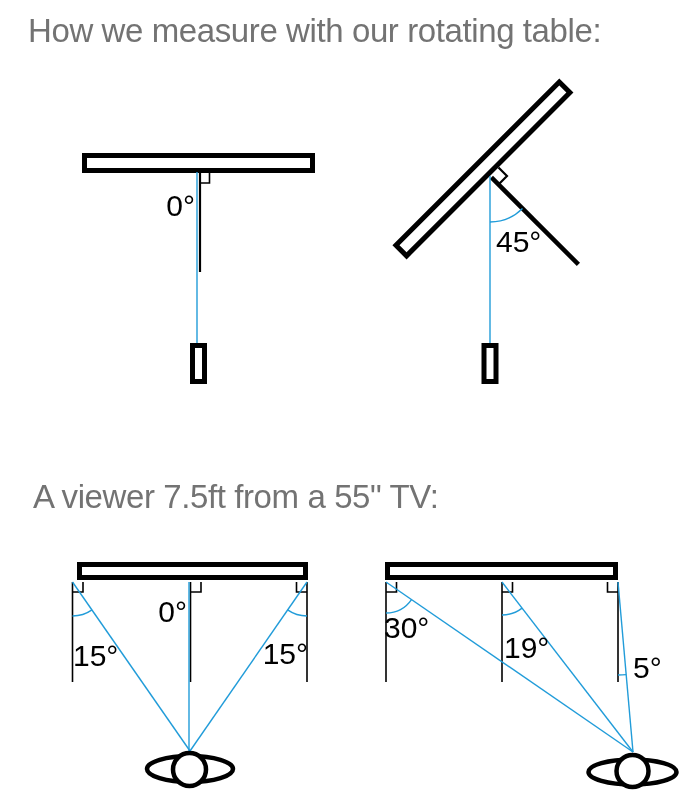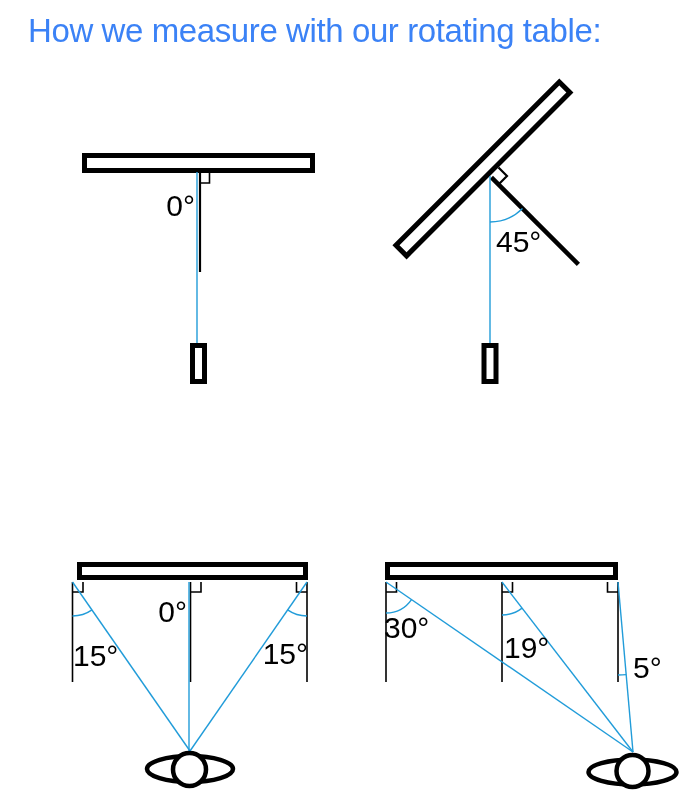--- a/index.html
+++ b/index.html
@@ -5,21 +5,21 @@
   html,body{margin:0;padding:0;background:#fff;}
   .canvas{
     position:relative;
     width:693px;height:797px;
     background:#fff;
     font-family:"Liberation Sans",sans-serif;
     overflow:hidden;
   }
   .section-title{
     position:absolute;
-    color:#3b82f6;
+    color:#737373;
     font-size:33px;
     letter-spacing:-0.4px;
     white-space:nowrap;
   }
   .t1{left:28px;top:12px;}
   .t2{left:33px;top:478px;}
   svg.diagram-layer{position:absolute;left:0;top:0;}
   .bar{stroke:var(--ink,#000);stroke-width:5;fill:#fff;}
   .thin{stroke:var(--ink,#000);stroke-width:1.6;fill:none;}
   .pointer{stroke:var(--ink,#000);stroke-width:2.2;fill:none;}
@@ -27,20 +27,21 @@
   .blue{stroke:var(--accent-blue,#219CD9);stroke-width:1.4;fill:none;}
   .person{stroke:var(--ink,#000);stroke-width:4.5;fill:#fff;}
   .lbl{font-family:"Liberation Sans",sans-serif;font-size:30px;fill:#000;}
 </style>
 </head>
 <body>
 
 <div class="canvas">
 
   <div class="section-title t1">How we measure with our rotating table:</div>
+  <div class="section-title t2">A viewer 7.5ft from a 55" TV:</div>
 
   <svg class="diagram-layer" width="693" height="797" viewBox="0 0 693 797">
 
     <g>
       <rect class="bar" x="84.5" y="155.5" width="228" height="15"></rect>
       <path class="thin" d="M 199.5 183 H 209.5 V 172.5"></path>
       <line class="blue" x1="197" y1="172" x2="197" y2="344"></line>
       <line class="pointer" x1="200" y1="172" x2="200" y2="272"></line>
       <text class="lbl" x="195" y="216" text-anchor="end">0°</text>
       <rect class="bar" x="192.5" y="345.5" width="12" height="36"></rect>

